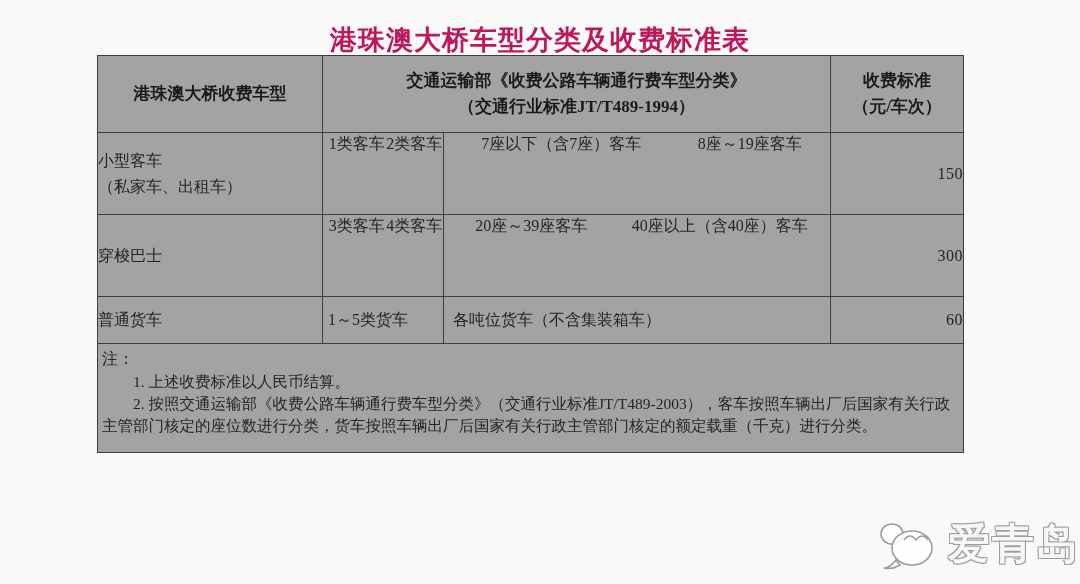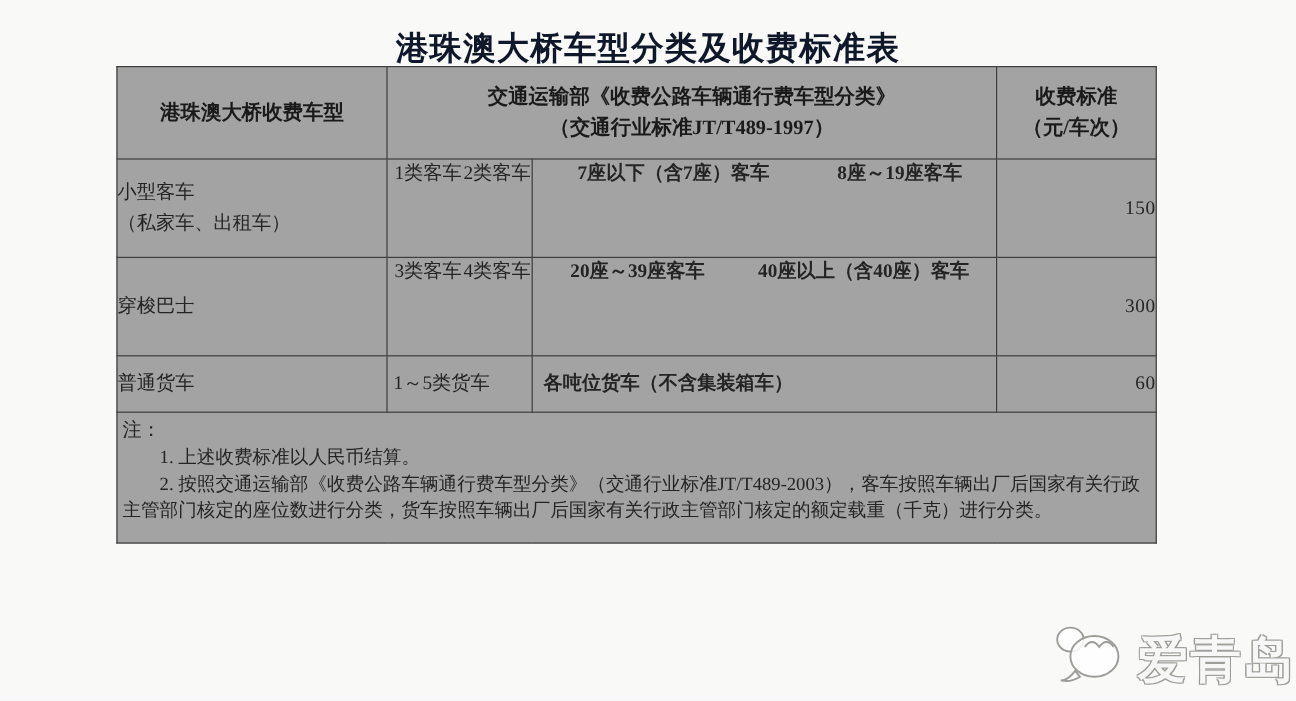--- a/index.html
+++ b/index.html
@@ -15,21 +15,21 @@
   }
   .page-title {
     position: absolute;
     top: 4px;
     left: 0;
     width: 1080px;
     text-align: center;
     font-size: 27px;
     font-weight: bold;
     letter-spacing: 1px;
-    color: #0f172a;
+    color: #be185d;
   }
   table.toll-table {
     position: absolute;
     left: 97px;
     top: 55px;
     width: 866px;
     border-collapse: collapse;
     table-layout: fixed;
     background: #a3a3a3;
   }
@@ -57,21 +57,21 @@
   td.cell-vehicle { }
   td.cell-vehicle .vline { line-height: 1.6; }
 
   .stack2 {
     height: 80px;
     display: flex;
     flex-direction: row;
     justify-content: space-around;
   }
   td.cell-class .stack2, td.cell-class .single { padding-left: 5px; }
-  td.cell-desc  .stack2, td.cell-desc  .single { padding-left: 9px; font-weight: bold; }
+  td.cell-desc  .stack2, td.cell-desc  .single { padding-left: 9px; }
   .single { line-height: 1.2; }
 
   tr.row-tall  td { height: 81px; }
   tr.row-short td { height: 46px; }
 
   td.cell-fee {
     text-align: right;
     font-size: 16px;
     letter-spacing: 0.5px;
   }
@@ -84,21 +84,21 @@
     line-height: 1.42;
   }
   .note-label { margin: 0; font-size: 16px; }
   .note-item  { margin: 0; text-indent: 2em; }
 
   .watermark {
     position: absolute;
     right: 0px;
     bottom: 6px;
     display: flex;
-    align-items: flex-end;
+    align-items: flex-start;
     gap: 2px;
     pointer-events: none;
   }
   .watermark-text {
     font-size: 42px;
     font-weight: bold;
     color: rgba(255,255,255,0.92);
     text-shadow:
       -1px -1px 0 #9c9c98, 1px -1px 0 #9c9c98,
       -1px  1px 0 #9c9c98, 1px  1px 0 #9c9c98;
@@ -118,21 +118,21 @@
       <col class="col-fee">
   </colgroup>
 
   <tbody>
       <tr class="header-row">
     <td>
       <div class="hline">港珠澳大桥收费车型</div>
     </td>
     <td colspan="2">
       <div class="hline">交通运输部《收费公路车辆通行费车型分类》</div>
-      <div class="hline">（交通行业标准JT/T489-1997）</div>
+      <div class="hline">（交通行业标准JT/T489-1994）</div>
     </td>
     <td>
       <div class="hline">收费标准</div>
       <div class="hline">（元/车次）</div>
     </td>
   </tr>
 
   <tr class="row-tall">
     <td class="cell-vehicle">
       <div class="vline">小型客车</div>

